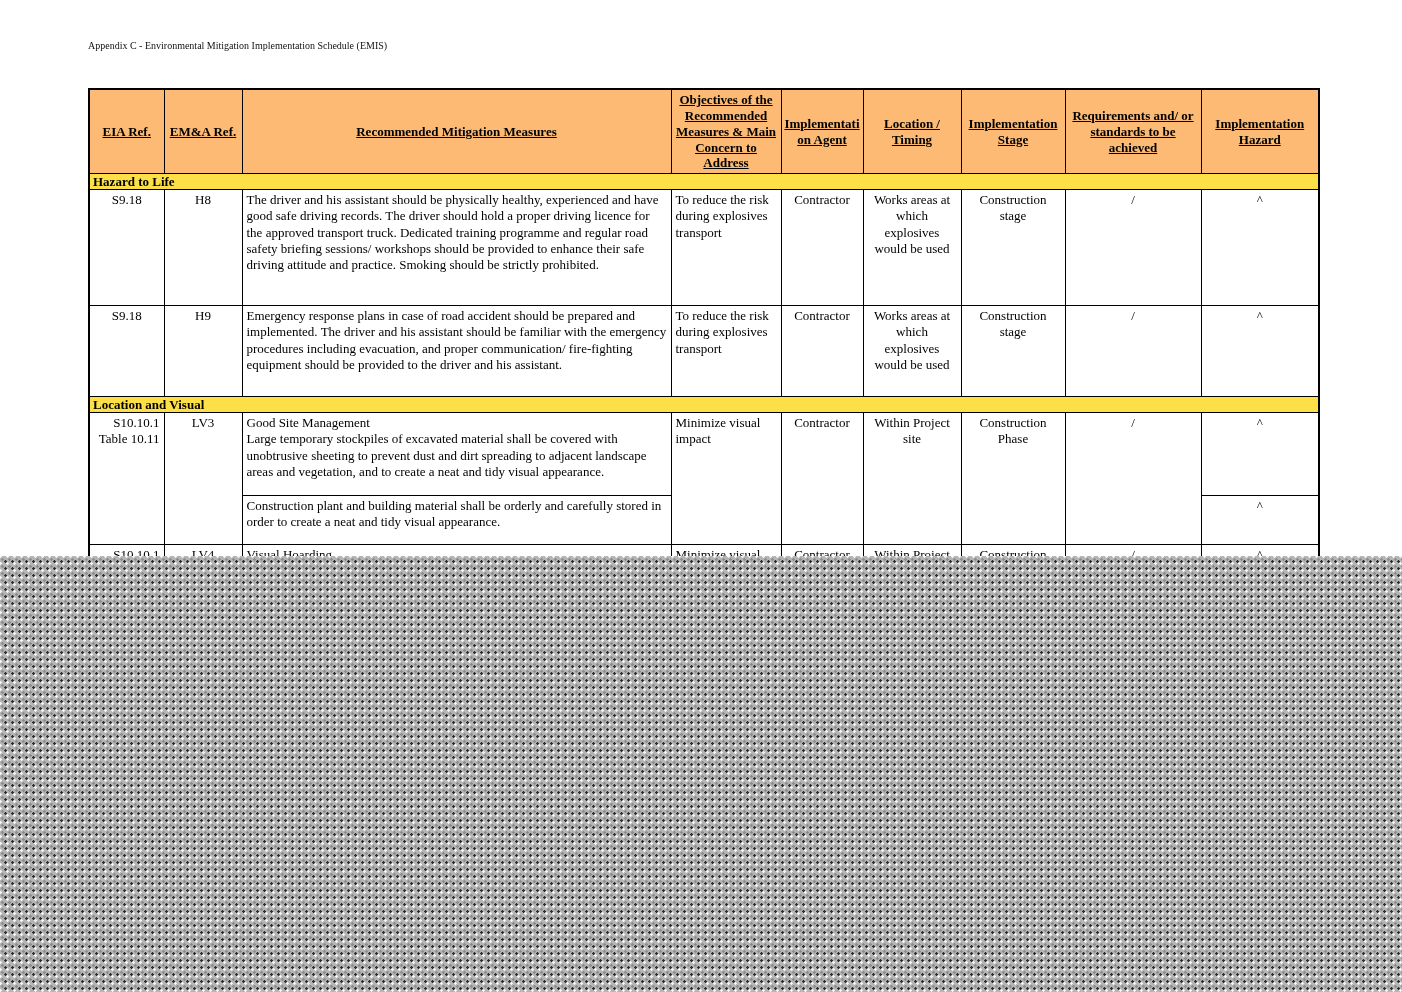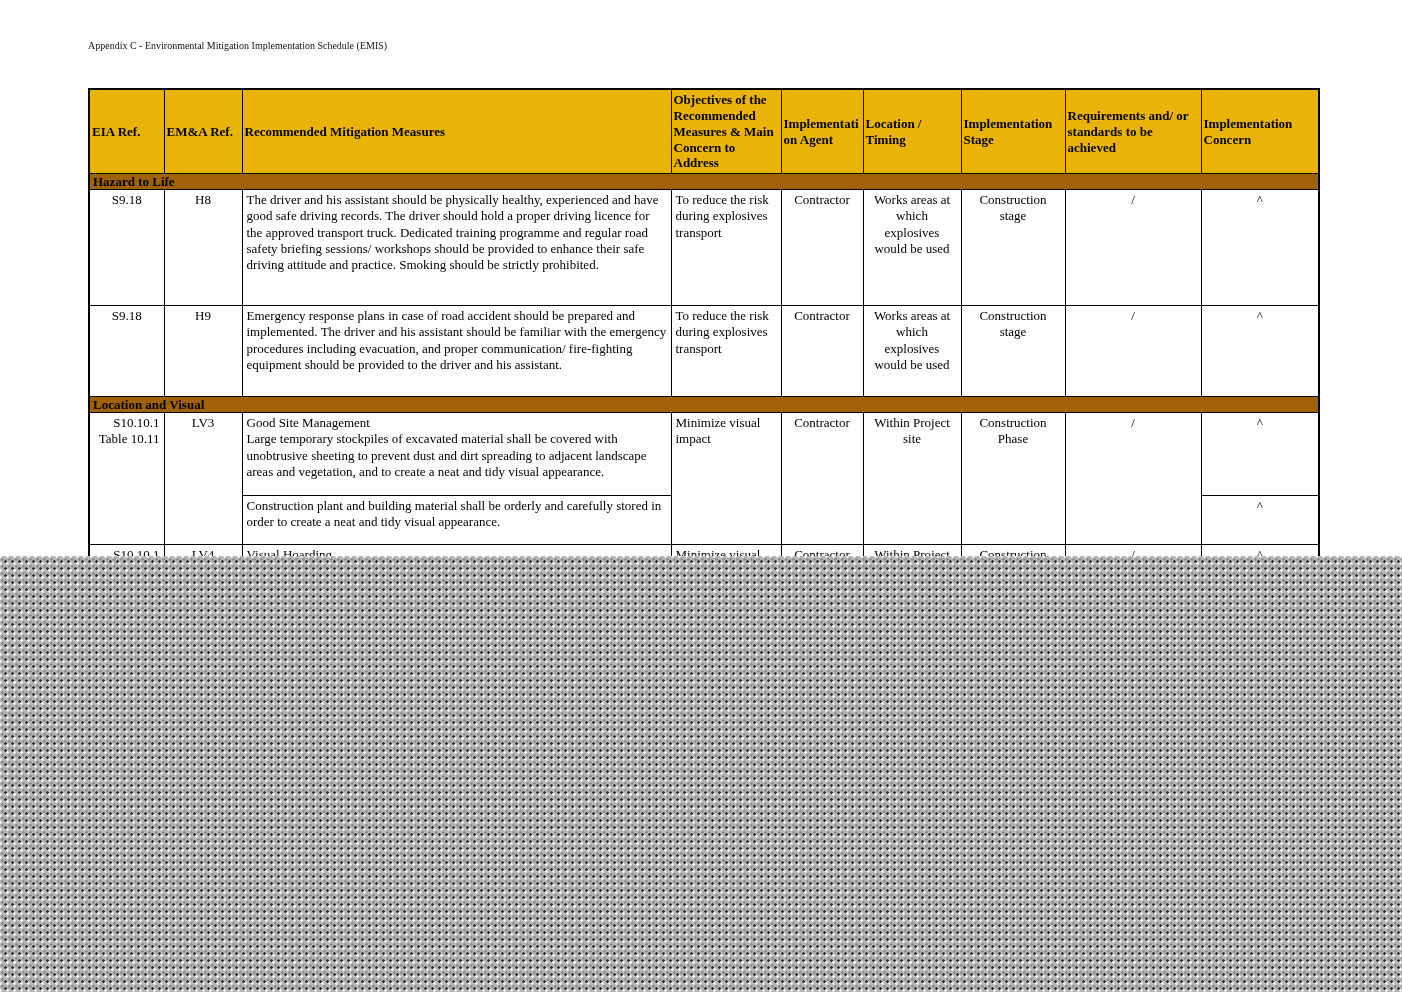--- a/index.html
+++ b/index.html
@@ -14,27 +14,27 @@
     position:absolute;left:88px;top:88px;width:1230px;
     border-collapse:collapse;table-layout:fixed;
     font-size:13px;line-height:1.24;
   }
   .emis-table td,.emis-table th{
     border:1px solid #000;vertical-align:top;padding:2px 4px;
     overflow:hidden;
   }
   .emis-table{border:2px solid #000;}
   .emis-table th{
-    background:#eab308;font-weight:bold;text-align:left;vertical-align:middle;
-    padding:2px 2px;line-height:1.22;
+    background:#fdba74;font-weight:bold;text-align:center;vertical-align:middle;
+    padding:2px 2px;line-height:1.22;text-decoration:underline;
   }
   .th-agent{overflow-wrap:anywhere;}
   .hdr-row{height:84px;}
   .section-row td{
-    background:#a16207;font-weight:bold;text-align:left;padding:0 3px;
+    background:#fde047;font-weight:bold;text-align:left;padding:0 3px;
     height:15px;line-height:1.1;vertical-align:middle;
   }
   .c-center{text-align:center;}
   .pre-line{white-space:pre-line;text-align:right;}
   .m-head{}
   .row-h8 td{height:111px;}
   .row-h9 td{height:86px;}
   .row-lv3a td{height:78px;}
   .row-lv3b td{height:44px;}
   .row-lv4 td{height:70px;}
@@ -70,21 +70,21 @@
   <tbody>
       <tr class="hdr-row">
     <th>EIA Ref.</th>
     <th>EM&amp;A Ref.</th>
     <th>Recommended Mitigation Measures</th>
     <th>Objectives of the Recommended Measures &amp; Main Concern to Address</th>
     <th class="th-agent">Implementation Agent</th>
     <th>Location / Timing</th>
     <th>Implementation Stage</th>
     <th>Requirements and/ or standards to be achieved</th>
-    <th>Implementation Concern</th>
+    <th>Implementation Hazard</th>
   </tr>
 
   <tr class="section-row">
     <td colspan="9">Hazard to Life</td>
   </tr>
 
   <tr class="row-h8">
     <td class="c-center">S9.18</td>
     <td class="c-center">H8</td>
     <td>The driver and his assistant should be physically healthy, experienced and have good safe driving records.  The driver should hold a proper driving licence for the approved transport truck.  Dedicated training programme and regular road safety briefing sessions/ workshops should be provided to enhance their safe driving attitude and practice.  Smoking should be strictly prohibited.</td>

